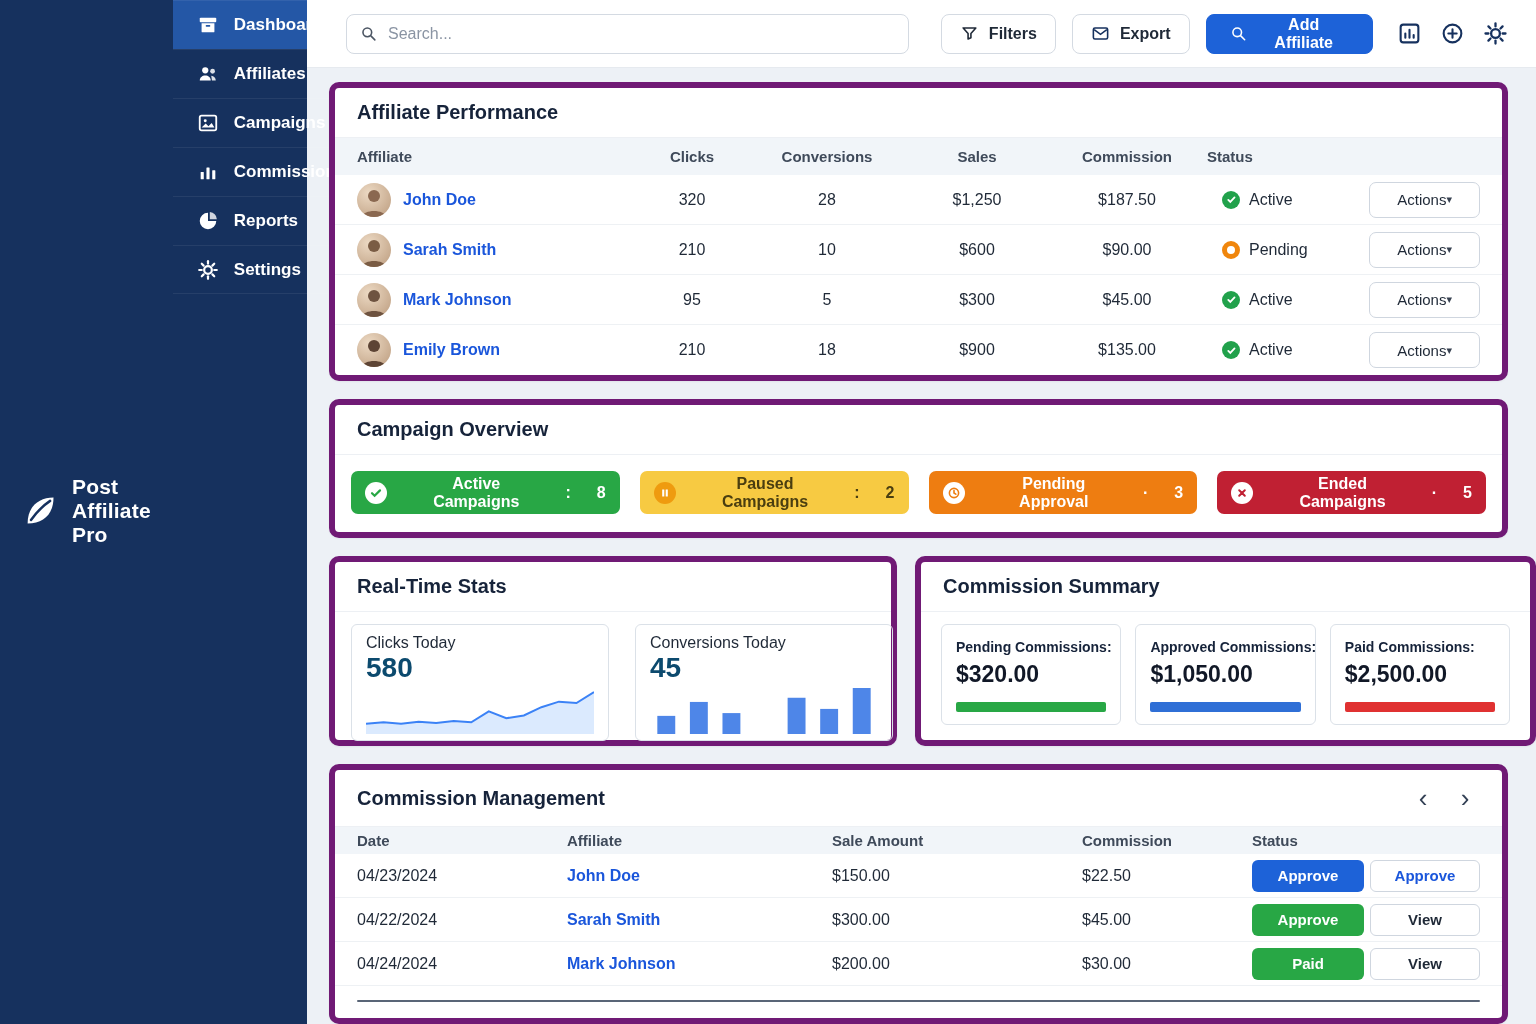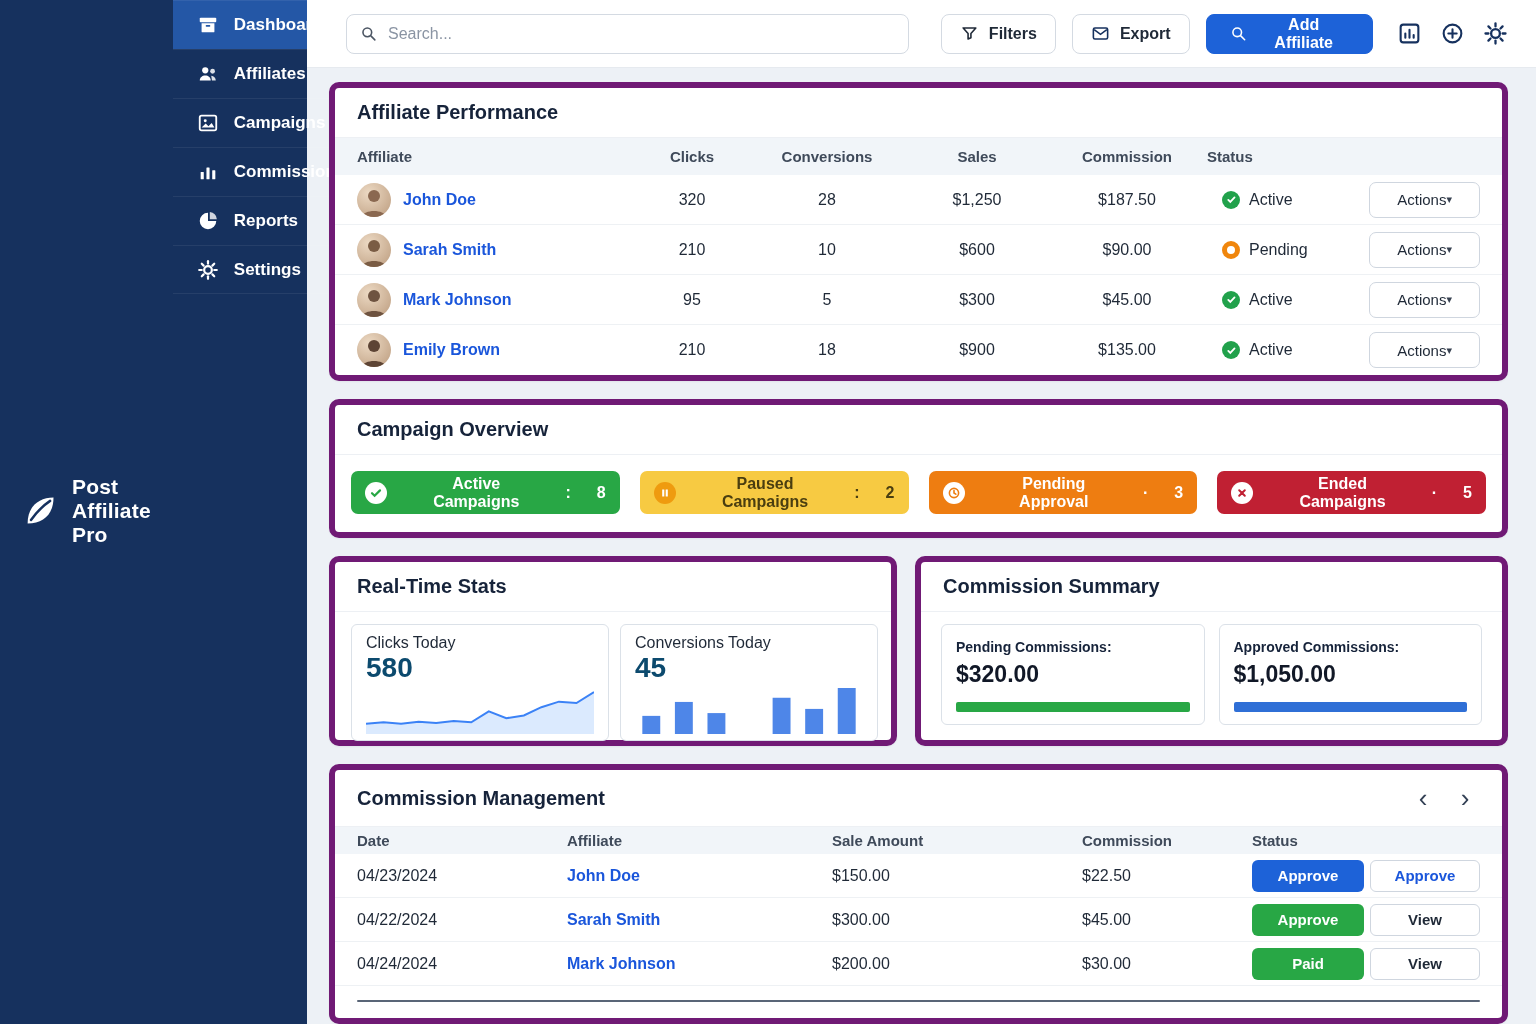--- a/index.html
+++ b/index.html
@@ -62,21 +62,21 @@
   .pill-orange { background:#ee7d11; }
   .pill-red { background:#c02033; }
   .pill-ico { width:22px; height:22px; border-radius:50%; background:#fff; display:flex; align-items:center; justify-content:center; flex:none; }
   .pill-yellow .pill-ico { background:#ef9b0f; }
   .pill-ico svg { width:14px; height:14px; }
 
   
   .row-2col { display:flex; gap:18px; }
   .rt-card { width:568px; flex:none; height:190px; }
   .sum-card { flex:1; height:190px; }
-  .rt-body { display:flex; gap:11px; padding:12px 16px 14px; }
+  .rt-body { display:flex; gap:26px; padding:12px 16px 14px; }
   .stat-box { width:258px; border:1px solid #dbe1e8; border-radius:6px; padding:9px 14px 6px; }
   .stat-label { font-size:16px; color:#1f2937; }
   .stat-value { font-size:28px; font-weight:700; color:#0c4a6e; line-height:32px; }
   .spark { height:48px; margin-top:2px; }
   .spark svg { display:block; }
   .sum-body { display:flex; gap:14px; padding:12px 20px 16px; }
   .sum-box { flex:1; border:1px solid #dbe1e8; border-radius:6px; padding:14px 14px 12px; overflow:hidden; }
   .sum-label { font-size:14px; font-weight:700; color:#16233a; white-space:nowrap; }
   .sum-value { font-size:23px; font-weight:700; color:#111827; margin-top:6px; }
   .sum-bar { height:10px; border-radius:2px; margin-top:14px; }
@@ -460,20 +460,25 @@
           <div class="sum-box">
             <div class="sum-label">Pending Commissions:</div>
             <div class="sum-value">$320.00</div>
             <div class="sum-bar bar-green"></div>
           </div>
           <div class="sum-box">
             <div class="sum-label">Approved Commissions:</div>
             <div class="sum-value">$1,050.00</div>
             <div class="sum-bar bar-blue"></div>
           </div>
+          <div class="sum-box">
+            <div class="sum-label">Paid Commissions:</div>
+            <div class="sum-value">$2,500.00</div>
+            <div class="sum-bar bar-red"></div>
+          </div>
         </div>
       </section>
     </div>
 
     <section class="card">
       <div class="card-title">
         <span>Commission Management</span>
         <span class="pager">
           <button class="pg-btn">‹</button>
           <button class="pg-btn">›</button>

